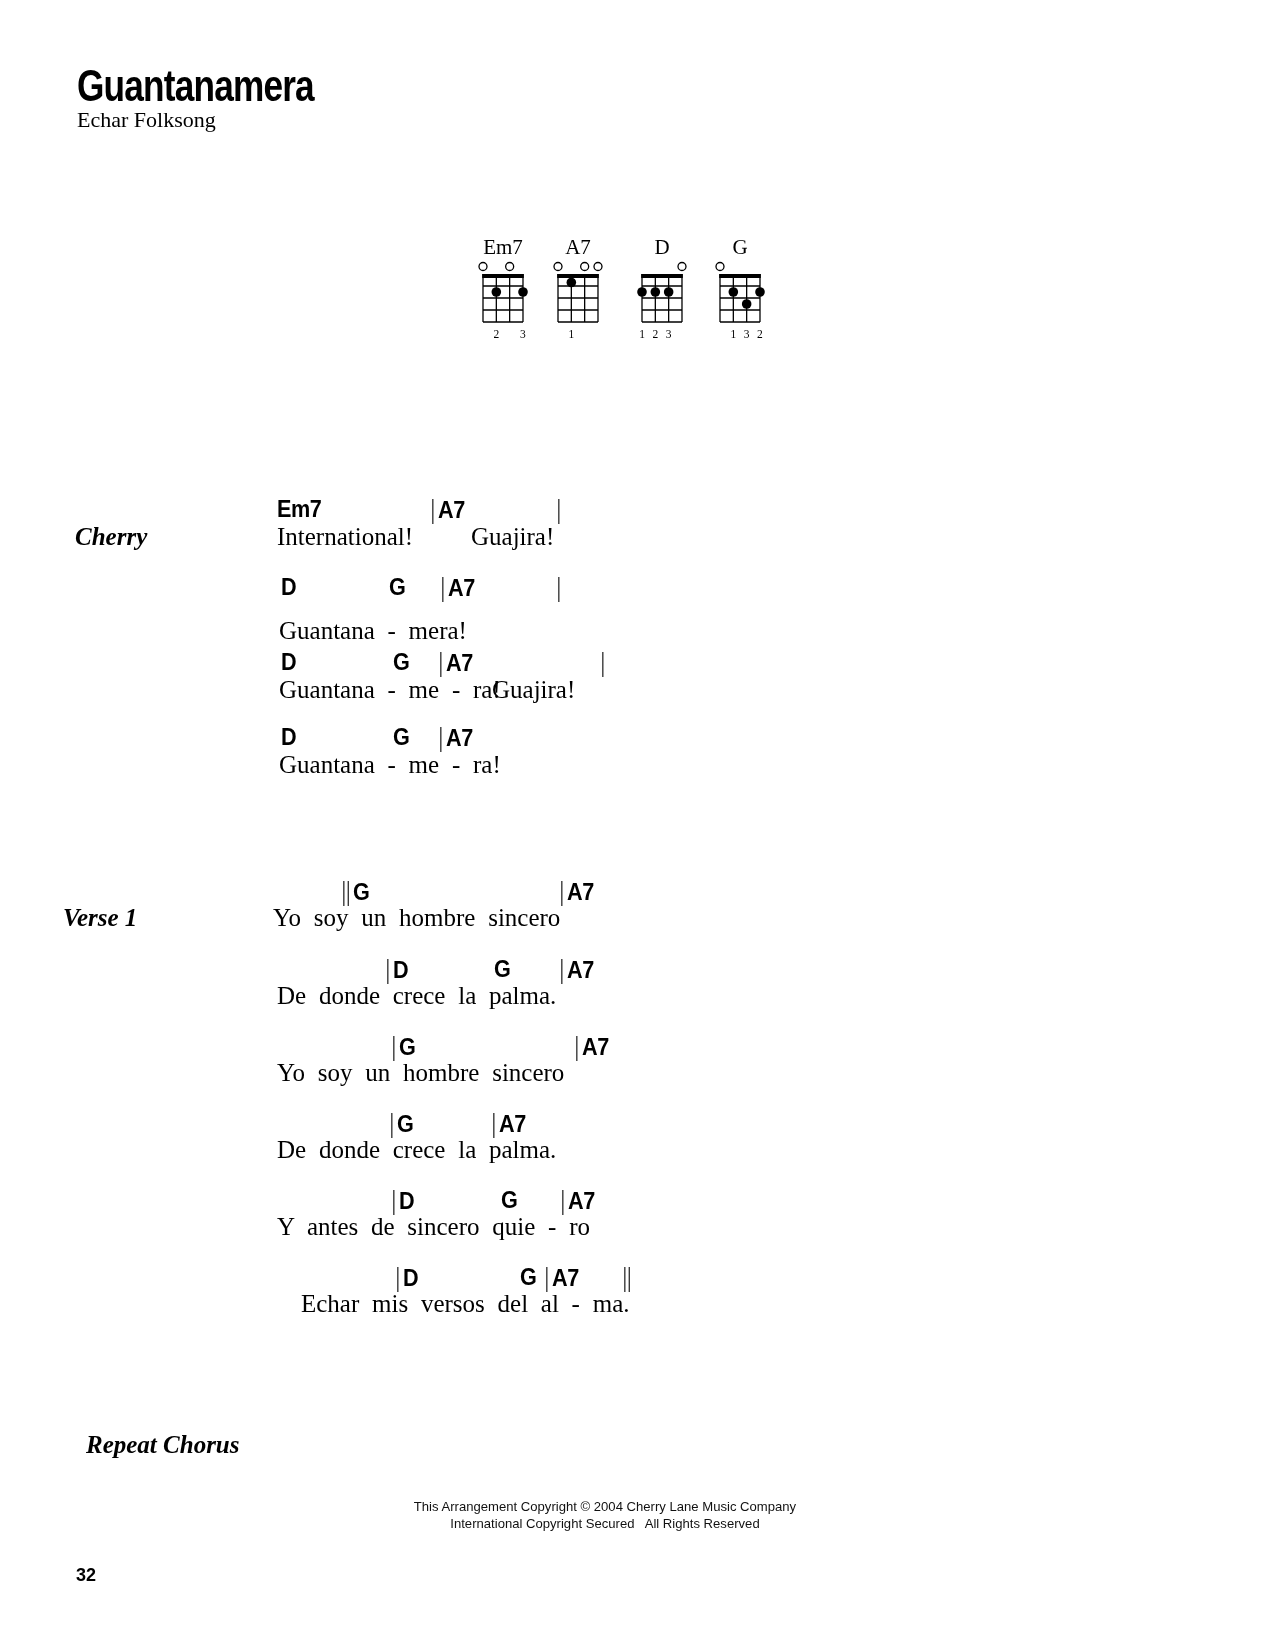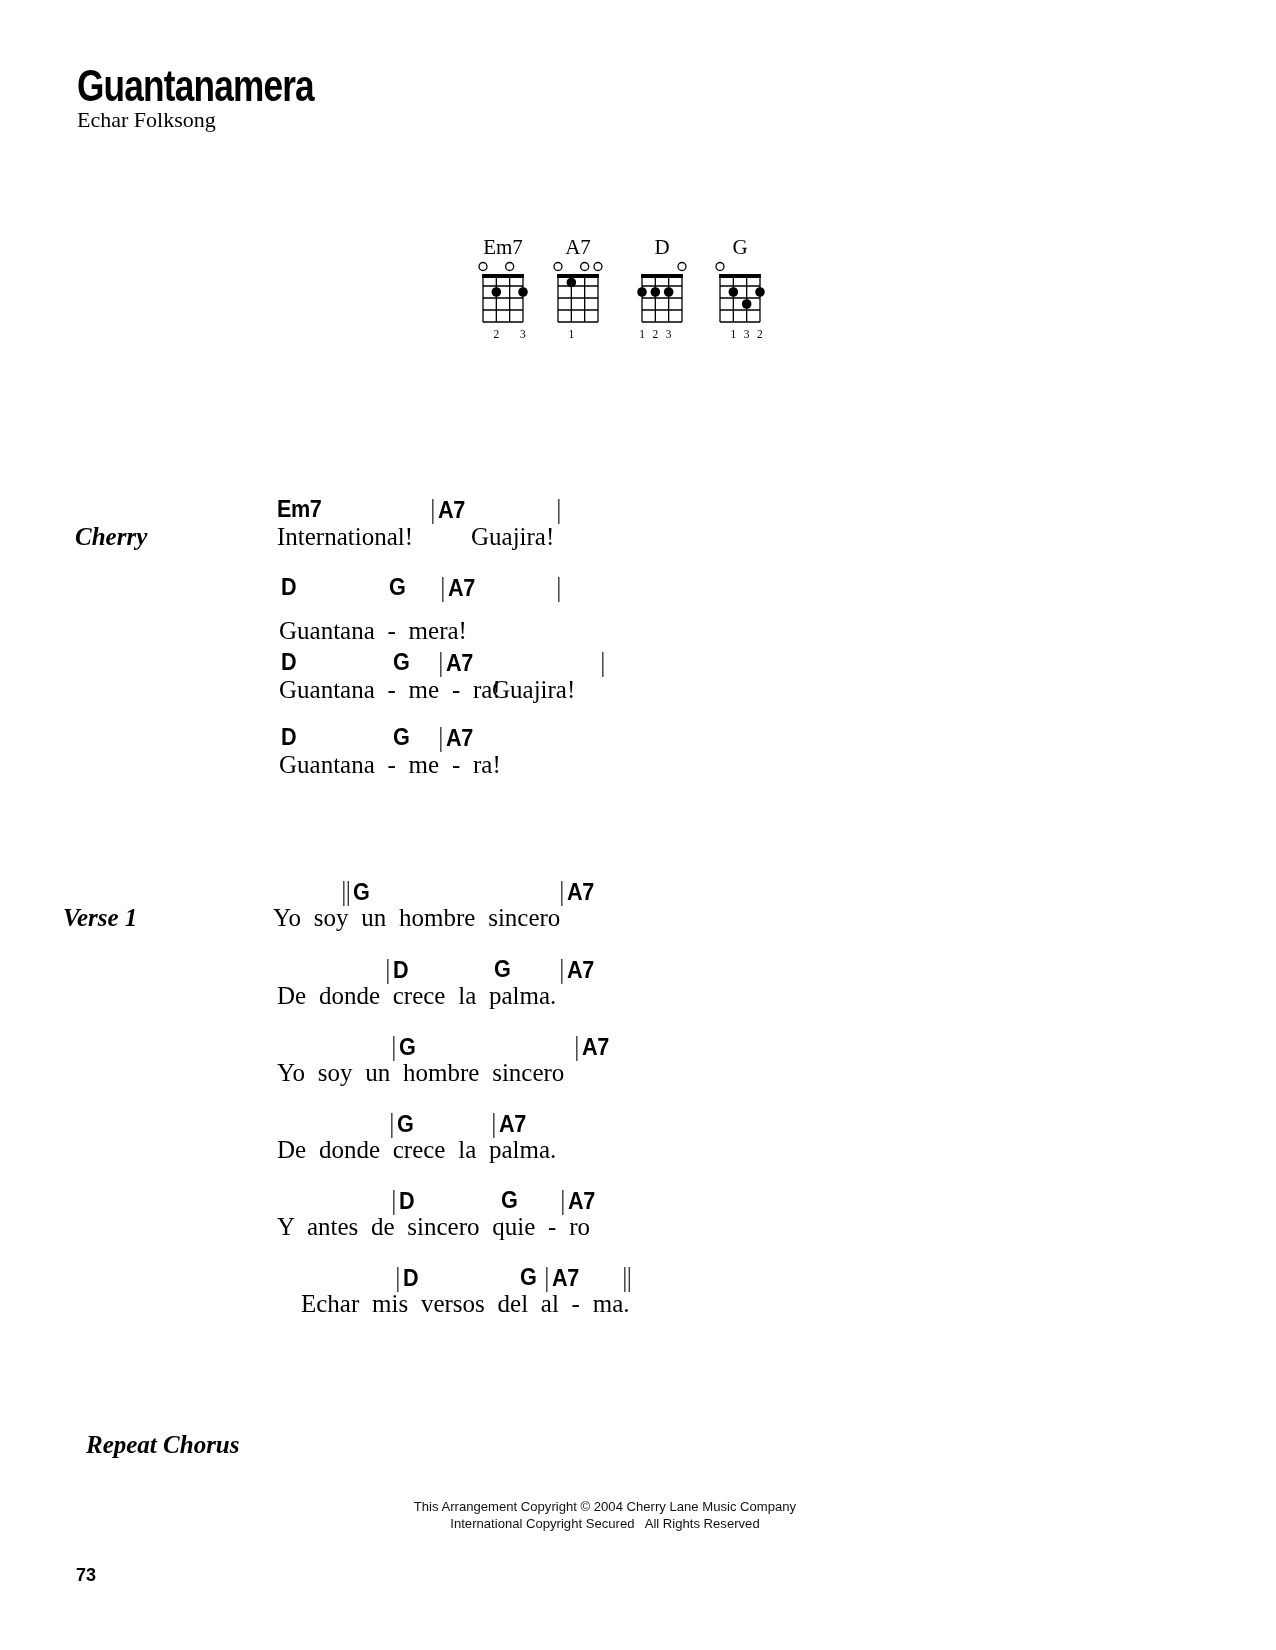--- a/index.html
+++ b/index.html
@@ -163,14 +163,14 @@
       <div class="chord-token" style="left: 622px; top: 1264px;"><span class="bar">||</span></div>
       <div class="lyric" style="left: 277px; top: 1289px; margin-left: 24px;">Echar mis versos del al - ma.</div>
       <div class="section-label" style="left: 86px; top: 1431px;">Repeat Chorus</div>
     </div>
 
   <div class="copyright">
     <div>This Arrangement Copyright © 2004 Cherry Lane Music Company</div>
     <div>International Copyright Secured   All Rights Reserved</div>
   </div>
 
-  <div class="page-number">73</div>
+  <div class="page-number">32</div>
 </div>
 
 </body></html>

